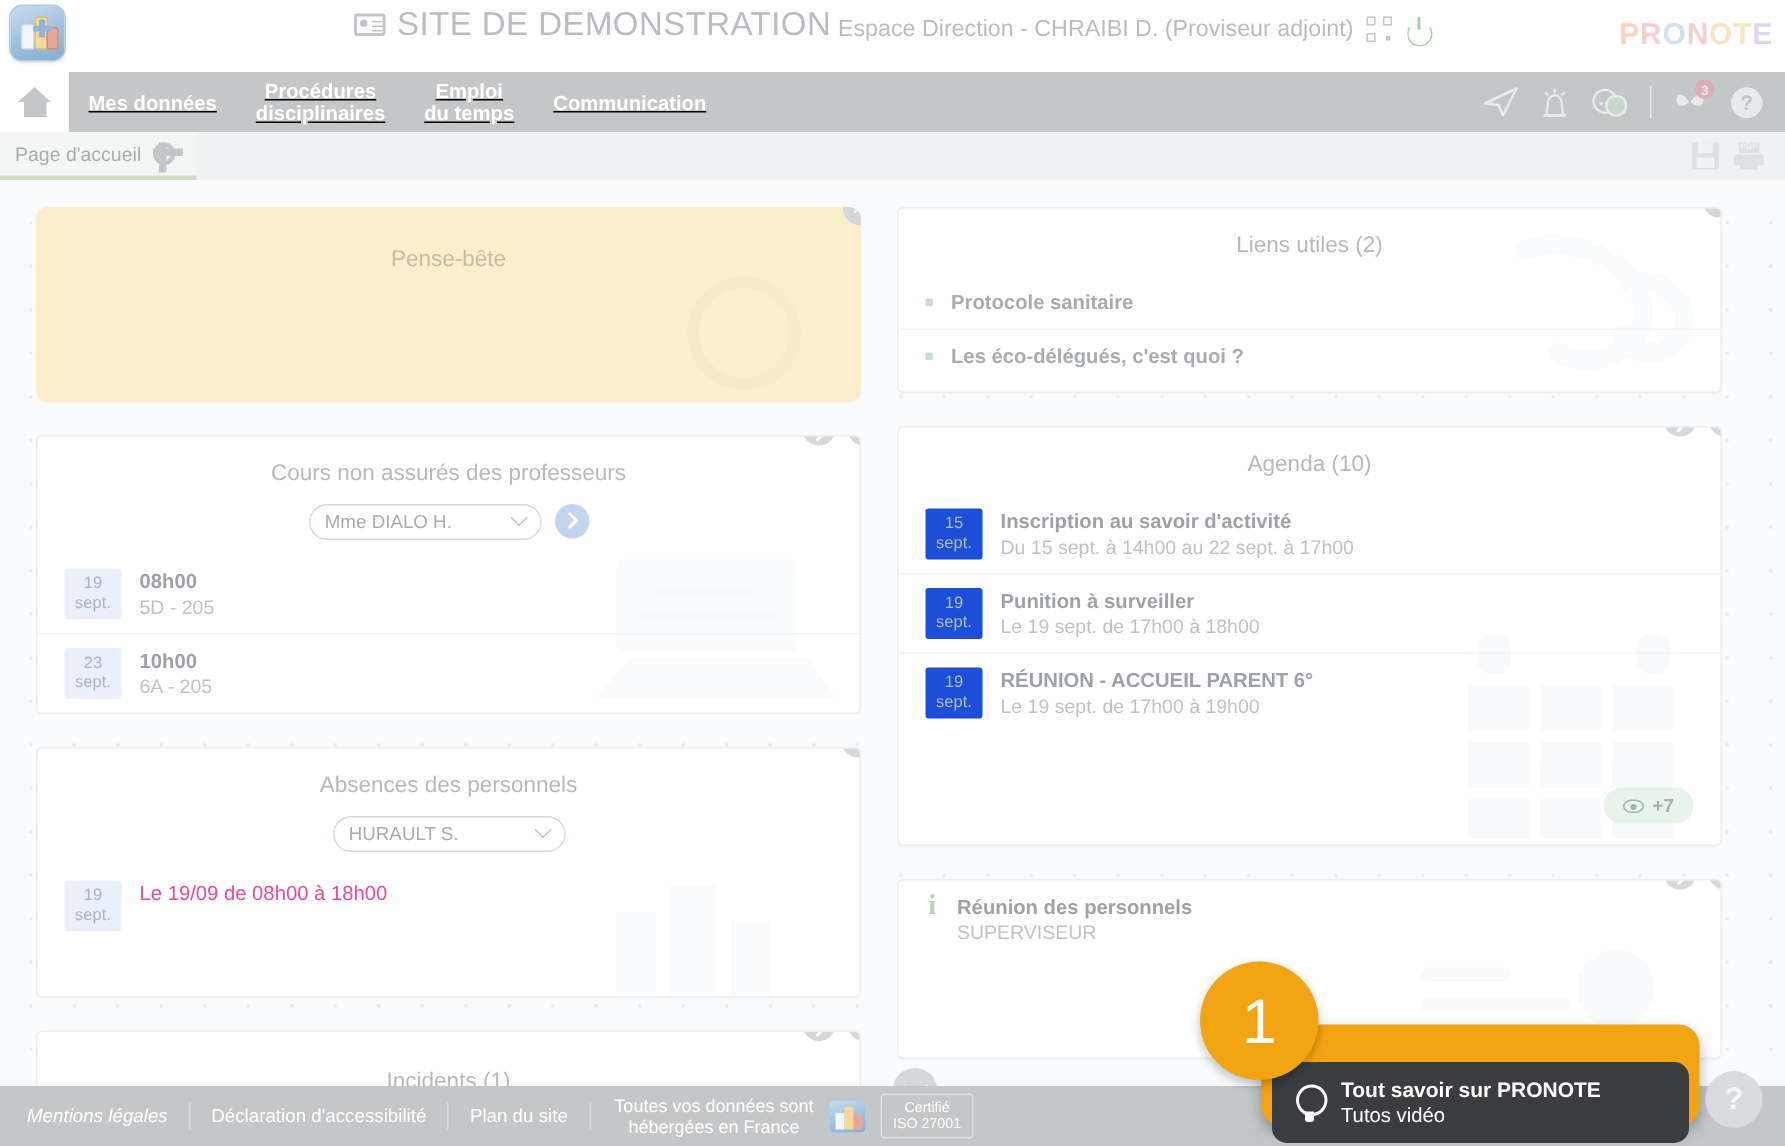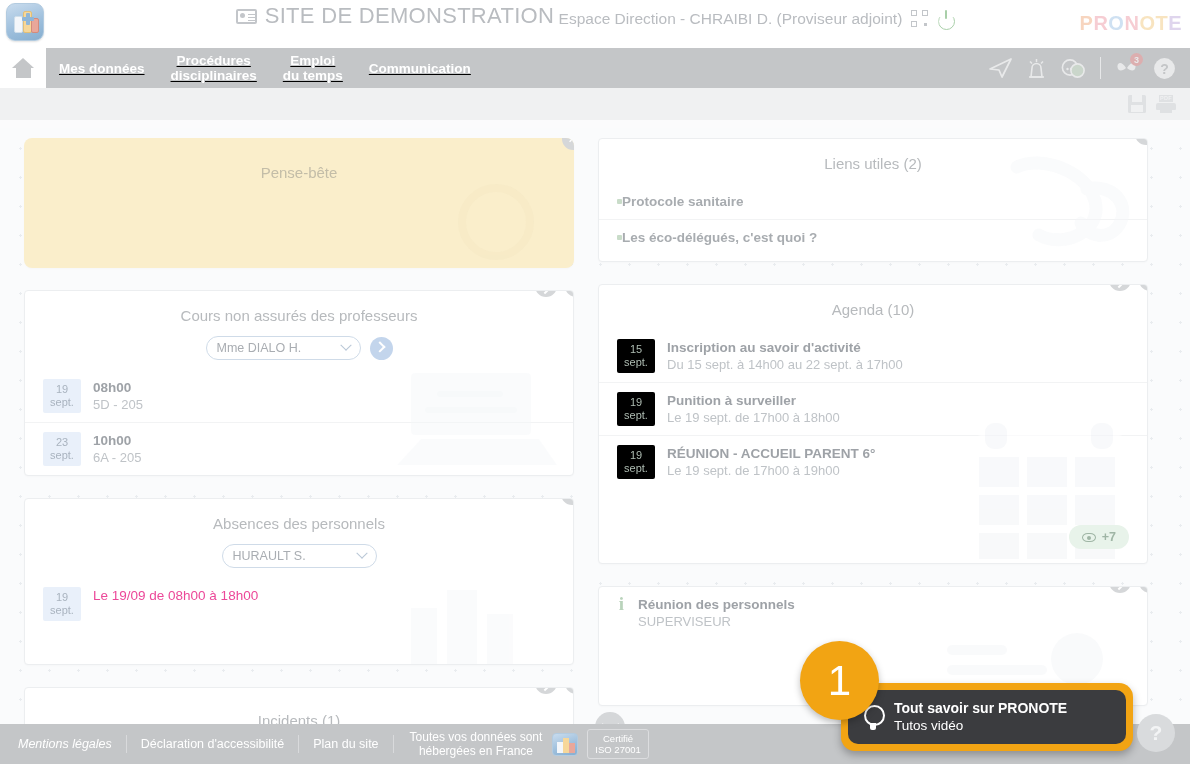--- a/index.html
+++ b/index.html
@@ -231,43 +231,43 @@
     display:flex; align-items:flex-start; gap:12px;
     padding:9px 18px;
     border-top:1px solid #f2f3f4;
   }
   .row:first-of-type { border-top:none; }
   .datechip {
     width:38px; min-width:38px; text-align:center;
     background:#e9f0fa; color:#a9b3bf;
     font-size:11px; line-height:13px; padding:4px 0; border-radius:2px;
   }
-  .datechip.green { background:#000000; color:#aebcb2; }
+  .datechip.green { background:#1d4ed8; color:#aebcb2; }
   .datechip .d { display:block; }
   .row-main { flex:1; min-width:0; }
   .row-t1 { font-size:13.5px; color:#9ea2a7; font-weight:bold; line-height:17px;}
   .row-t2 { font-size:13px; color:#bfc3c7; line-height:17px;}
   .row-t1.plain { font-weight:normal; color:#ec4899;}
 
   
-  .selector-wrap { display:flex; justify-content:center; align-items:center; gap:9px; padding-bottom:10px;}
+  .selector-wrap { display:flex; justify-content:center; gap:9px; padding-bottom:10px;}
   .pill {
     width:155px; height:24px; border:1px solid #cfdbe8; border-radius:14px;
     background:#fff; display:flex; align-items:center;
     padding: 0 10px; font-size:12.5px; color:#a9adb2; cursor:pointer;
   }
   .pill .chev { margin-left:auto; width:8px;height:8px;border-right:1.6px solid #b9c7d6;border-bottom:1.6px solid #b9c7d6;transform:rotate(45deg) translate(-2px,-2px);}
   .go-btn {
     width:23px;height:23px;border-radius:50%;background:#c3d5ec;
     display:flex;align-items:center;justify-content:center;cursor:pointer;
   }
   .go-btn::after{content:"";width:6px;height:6px;border-top:2px solid #fff;border-right:2px solid #fff;transform:rotate(45deg) translateX(-1.5px);}
 
   
-  .link-row { display:flex; align-items:center; padding:10px 18px; border-top:1px solid #f2f3f4; cursor:pointer;}
+  .link-row { display:flex; align-items:center; gap:12px; padding:10px 18px; border-top:1px solid #f2f3f4; cursor:pointer;}
   .link-row:first-of-type{border-top:none;}
   .bullet{width:5px;height:5px;background:#c9dcc9;border-radius:1px;}
   .link-text{font-size:13.5px;color:#a8acb0;font-weight:bold;}
 
   
   .more-pill{
     position:absolute; right:18px; bottom:14px;
     background:#e8f3ea; color:#9fb5a5;
     border-radius:14px; padding:5px 13px;
     font-size:12.5px; font-weight:bold;
@@ -338,21 +338,21 @@
     position:absolute; left:841px; top:683px;
     width:292px; height:68px;
     background:#f2a413; border-radius:14px;
     box-shadow:0 4px 9px rgba(0,0,0,.28);
     z-index:19; padding:7px;
   }
   .tooltip-inner{
     width:100%;height:100%;
     background:#3b3c3f; border-radius:10px;
     display:flex; align-items:center; gap:13px;
-    padding:0 16px; color:#fff;
+    padding:0 16px; color:#fff;margin-top:18px;
   }
   .bulb{
     width:17px;height:25px;position:relative; flex:0 0 auto;
   }
   .bulb::before{
     content:"";position:absolute;left:0;top:0;width:17px;height:17px;
     border-radius:50%;border:2.4px solid #fff;
   }
   .bulb::after{
     content:"";position:absolute;left:5.5px;bottom:0;width:6px;height:7px;
@@ -452,20 +452,24 @@
       <span class="nav-ic">
         <svg width="23" height="23" viewBox="0 0 23 23">
           <circle cx="11.5" cy="11.5" r="10.4" fill="#fff"></circle>
           <text x="11.5" y="16.6" font-size="14" font-weight="bold" fill="#c4c6c8" text-anchor="middle" font-family="Liberation Sans, sans-serif">?</text>
         </svg>
       </span>
     </div>
   </div>
 
   <div class="tabstrip">
+    <div class="tab">
+      <span>Page d'accueil</span>
+      <span class="gear-icon"></span>
+    </div>
     <div class="tabstrip-right">
       <span class="floppy"></span>
       <span class="printer">
         <span class="pdf">PDF</span>
           <span class="body"></span>
           <span class="tray"></span>
       </span>
     </div>
   </div>
 

